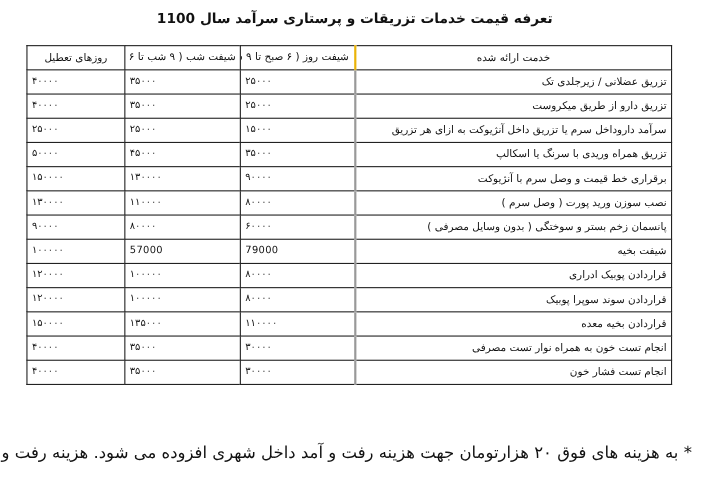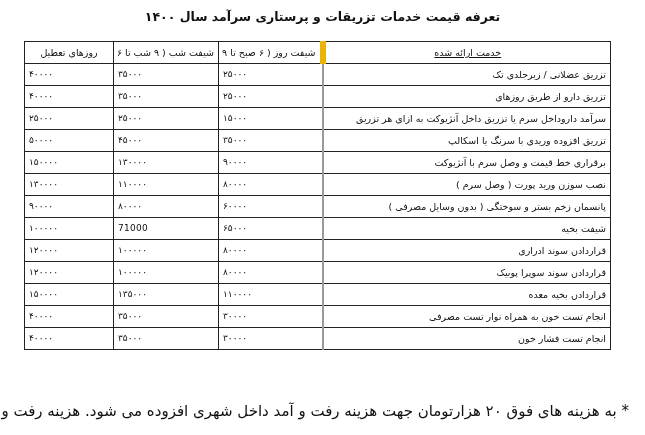--- a/index.html
+++ b/index.html
@@ -48,22 +48,21 @@
     }
     table.price-table th {
       font-weight: normal;
       text-align: center;
       font-size: 9.5px;
     }
     table.price-table td.service {
       border-left: 2px solid #999;
     }
     table.price-table th.service-h {
-      border-left: 6px solid #eab308;
-      text-decoration: underline;
+      border-left: 2px solid #eab308;
     }
     table.price-table td.num {
       text-align: left;
       font-size: 9px;
       letter-spacing: 0.3px;
     }
     col.c-service { width: 288px; }
     col.c-day { width: 104px; }
     col.c-night { width: 105px; }
     col.c-holiday { width: 89px; }
@@ -73,21 +72,21 @@
       right: 16px;
       direction: rtl;
       text-align: left;
       font-size: 15px;
       white-space: nowrap;
     }
   </style>
 </head>
 <body>
 
-<div class="title">تعرفه قیمت خدمات تزریقات و پرستاری سرآمد سال ۱۴۰۰</div>
+<div class="title">تعرفه قیمت خدمات تزریقات و پرستاری سرآمد سال 1100</div>
 
 <table class="price-table">
   <colgroup>
     <col class="c-service">
     <col class="c-day">
     <col class="c-night">
     <col class="c-holiday">
   </colgroup>
   <thead>
     <tr>
@@ -98,33 +97,33 @@
     </tr>
   </thead>
   <tbody>
     <tr>
       <td class="service">تزریق عضلانی / زیرجلدی تک</td>
       <td class="num">۲۵۰۰۰</td>
       <td class="num">۳۵۰۰۰</td>
       <td class="num">۴۰۰۰۰</td>
     </tr>
     <tr>
-      <td class="service">تزریق دارو از طریق روزهای</td>
+      <td class="service">تزریق دارو از طریق میکروست</td>
       <td class="num">۲۵۰۰۰</td>
       <td class="num">۳۵۰۰۰</td>
       <td class="num">۴۰۰۰۰</td>
     </tr>
     <tr>
       <td class="service">سرآمد داروداخل سرم یا تزریق داخل آنژیوکت به ازای هر تزریق</td>
       <td class="num">۱۵۰۰۰</td>
       <td class="num">۲۵۰۰۰</td>
       <td class="num">۲۵۰۰۰</td>
     </tr>
     <tr>
-      <td class="service">تزریق افزوده وریدی با سرنگ یا اسکالپ</td>
+      <td class="service">تزریق همراه وریدی با سرنگ یا اسکالپ</td>
       <td class="num">۳۵۰۰۰</td>
       <td class="num">۴۵۰۰۰</td>
       <td class="num">۵۰۰۰۰</td>
     </tr>
     <tr>
       <td class="service">برقراری خط قیمت و وصل سرم با آنژیوکت</td>
       <td class="num">۹۰۰۰۰</td>
       <td class="num">۱۳۰۰۰۰</td>
       <td class="num">۱۵۰۰۰۰</td>
     </tr>
@@ -135,26 +134,26 @@
       <td class="num">۱۳۰۰۰۰</td>
     </tr>
     <tr>
       <td class="service">پانسمان زخم بستر و سوختگی ( بدون وسایل مصرفی )</td>
       <td class="num">۶۰۰۰۰</td>
       <td class="num">۸۰۰۰۰</td>
       <td class="num">۹۰۰۰۰</td>
     </tr>
     <tr>
       <td class="service">شیفت بخیه</td>
-      <td class="num">۶۵۰۰۰</td>
-      <td class="num">71000</td>
+      <td class="num">79000</td>
+      <td class="num">57000</td>
       <td class="num">۱۰۰۰۰۰</td>
     </tr>
     <tr>
-      <td class="service">قراردادن سوند ادراری</td>
+      <td class="service">قراردادن پوبیک ادراری</td>
       <td class="num">۸۰۰۰۰</td>
       <td class="num">۱۰۰۰۰۰</td>
       <td class="num">۱۲۰۰۰۰</td>
     </tr>
     <tr>
       <td class="service">قراردادن سوند سوپرا پوبیک</td>
       <td class="num">۸۰۰۰۰</td>
       <td class="num">۱۰۰۰۰۰</td>
       <td class="num">۱۲۰۰۰۰</td>
     </tr>

